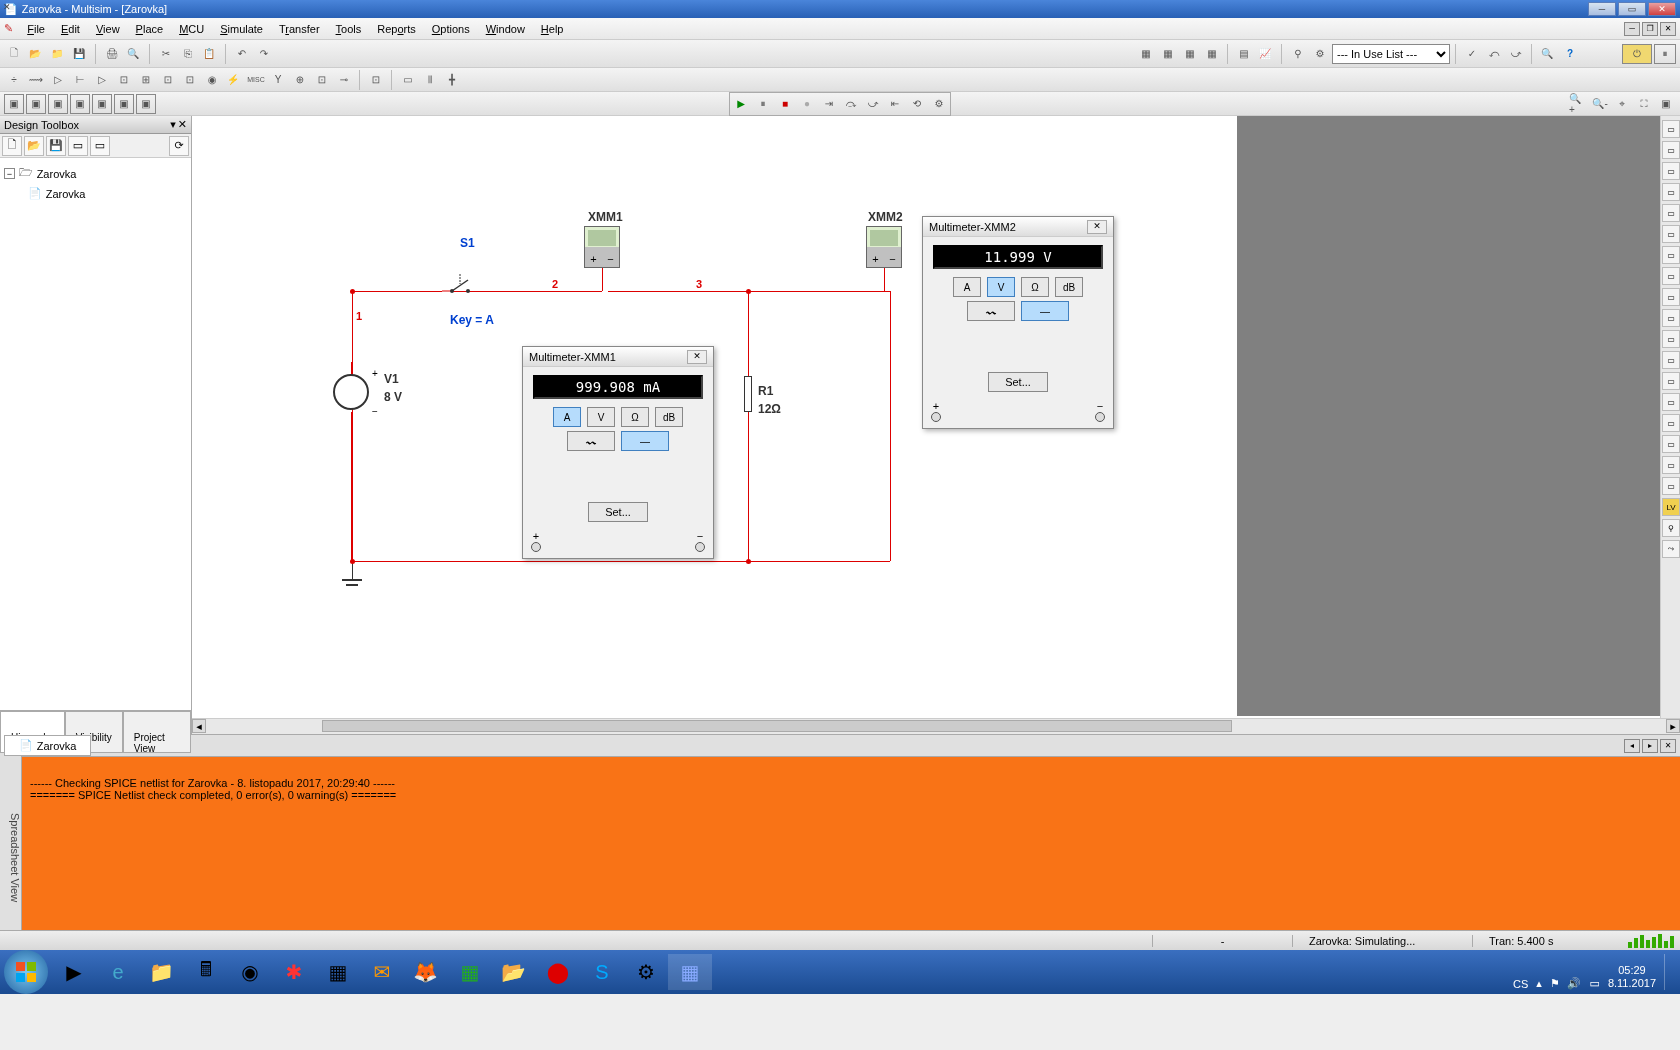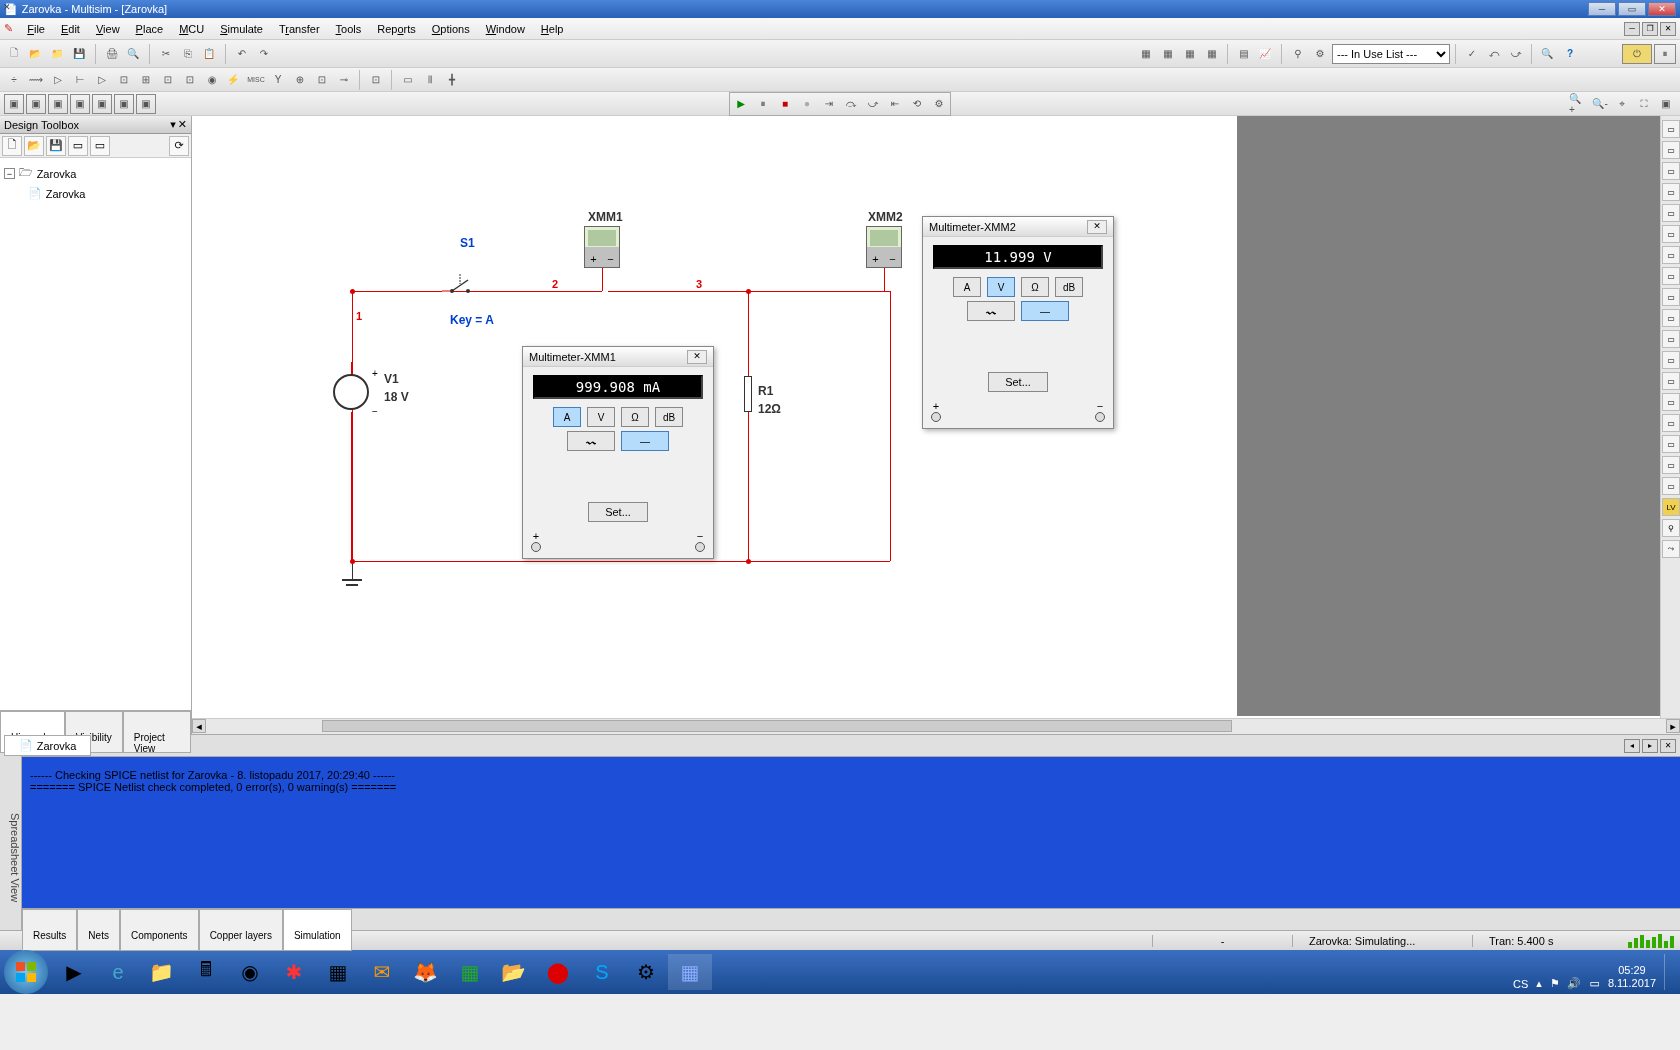--- a/index.html
+++ b/index.html
@@ -59,21 +59,21 @@
 .iw-setrow { display: flex; justify-content: center; margin: 4px 0 8px; }
 .iw-probes { display: flex; justify-content: space-between; padding: 0 8px 6px; font-size: 10px; }
 .probe-dot { width: 10px; height: 10px; border: 1px solid #555; border-radius: 50%; background: #ddd; }
 .canvas-scrollh { position: absolute; left: 0; right: 0; bottom: 0; height: 16px; background: #e8e8e8; border-top: 1px solid #ccc; }
 .doc-tab { display: flex; height: 22px; background: #e0e0e0; border-top: 1px solid #aaa; align-items: center; }
 .doc-tab-item { padding: 3px 14px; background: #fff; border: 1px solid #aaa; display: flex; align-items: center; gap: 4px; margin-left: 4px; font-size: 11px; }
 .doc-tab-arr { margin-left: auto; display: flex; gap: 2px; padding-right: 4px; }
 .log-panel { height: 174px; display: flex; }
 .log-side { width: 22px; background: #e0e0e0; border-right: 1px solid #aaa; writing-mode: vertical-rl; text-align: center; font-size: 10px; padding-top: 30px; color: #444; cursor: pointer; }
 .log-main { flex: 1; display: flex; flex-direction: column; border-top: 1px solid #aaa; }
-.log-text { flex: 1; background: #1d4ed8; padding: 12px 8px; font-family: 'MS Sans Serif', sans-serif; font-size: 11px; overflow: auto; }
+.log-text { flex: 1; background: #f97316; padding: 20px 8px; font-family: 'MS Sans Serif', sans-serif; font-size: 11px; overflow: auto; }
 .log-tabs { height: 22px; display: flex; background: #e0e0e0; border-top: 1px solid #aaa; }
 .status-bar { height: 20px; background: linear-gradient(to bottom, #eee, #d8d8d8); border-top: 1px solid #aaa; display: flex; align-items: center; font-size: 11px; }
 .sb-section { padding: 0 16px; border-left: 1px solid #aaa; }
 .sb-bars { display: flex; gap: 2px; align-items: flex-end; padding: 0 6px; }
 .sb-bar { width: 4px; background: #3a0; }
 .taskbar { height: 44px; background: linear-gradient(to bottom, #3a6fc0, #1a4a90); display: flex; align-items: center; }
 .start-orb { width: 44px; height: 44px; background: radial-gradient(circle, #7cc8f0, #2060a0); border-radius: 50%; display: flex; align-items: center; justify-content: center; margin: 0 4px; }
 .tb-icon { width: 44px; height: 36px; display: flex; align-items: center; justify-content: center; font-size: 20px; cursor: pointer; }
 .tray { margin-left: auto; display: flex; align-items: flex-end; color: #fff; padding: 0 8px; gap: 8px; }
 .tray-time { text-align: center; font-size: 11px; line-height: 1.2; }
@@ -289,21 +289,21 @@
           </svg>
       </div>
       <span class="blabel" style="left:222px;top:197px;margin-left:36px;">Key = A</span>
 
       <div class="v-source" style="left:141px;top:258px;"></div>
       <div style="position:absolute;left:159px;top:246px;width:2px;height:12px;background:#d00;"></div>
       <div style="position:absolute;left:159px;top:296px;width:2px;height:149px;background:#d00;"></div>
       <span style="position:absolute;left:180px;top:252px;font-size:10px;">+</span>
       <span style="position:absolute;left:180px;top:290px;font-size:10px;">−</span>
       <span class="vlabel" style="left:192px;top:256px;">V1</span>
-      <span class="vlabel" style="left:192px;top:274px;">18 V</span>
+      <span class="vlabel" style="left:192px;top:274px;">8 V</span>
 
       <div class="ground" style="left:160px;top:463px;"></div>
 
       <div class="resistor" style="left:552px;top:260px;"></div>
       <span class="vlabel" style="left:566px;top:268px;">R1</span>
       <span class="vlabel" style="left:566px;top:286px;">12Ω</span>
 
       <span class="vlabel" style="left:396px;top:94px;">XMM1</span>
       <div class="mm-icon" style="left:392px;top:110px;">
         <div class="mm-screen"></div>
@@ -433,27 +433,20 @@
 
 <div class="log-panel">
   <div class="log-side">
     <span>Spreadsheet View</span>
     <div style="writing-mode:horizontal-tb;position:absolute;top:2px;left:3px;font-size:9px;">✕</div>
   </div>
   <div class="log-main">
     <div class="log-text">
       <div>------ Checking SPICE netlist for Zarovka - 8. listopadu 2017, 20:29:40 ------</div>
       <div>======= SPICE Netlist check completed, 0 error(s), 0 warning(s) =======</div>
-    </div>
-    <div class="log-tabs">
-      <div class="btab">Results</div>
-      <div class="btab">Nets</div>
-      <div class="btab">Components</div>
-      <div class="btab">Copper layers</div>
-      <div class="btab active">Simulation</div>
     </div>
   </div>
 </div>
 
 <div class="status-bar">
   <div style="flex:1;"></div>
   <div class="sb-section" style="width:140px;text-align:center;">-</div>
   <div class="sb-section" style="width:180px;">Zarovka: Simulating...</div>
   <div class="sb-section" style="width:150px;">Tran: 5.400 s</div>
   <div class="sb-bars">

